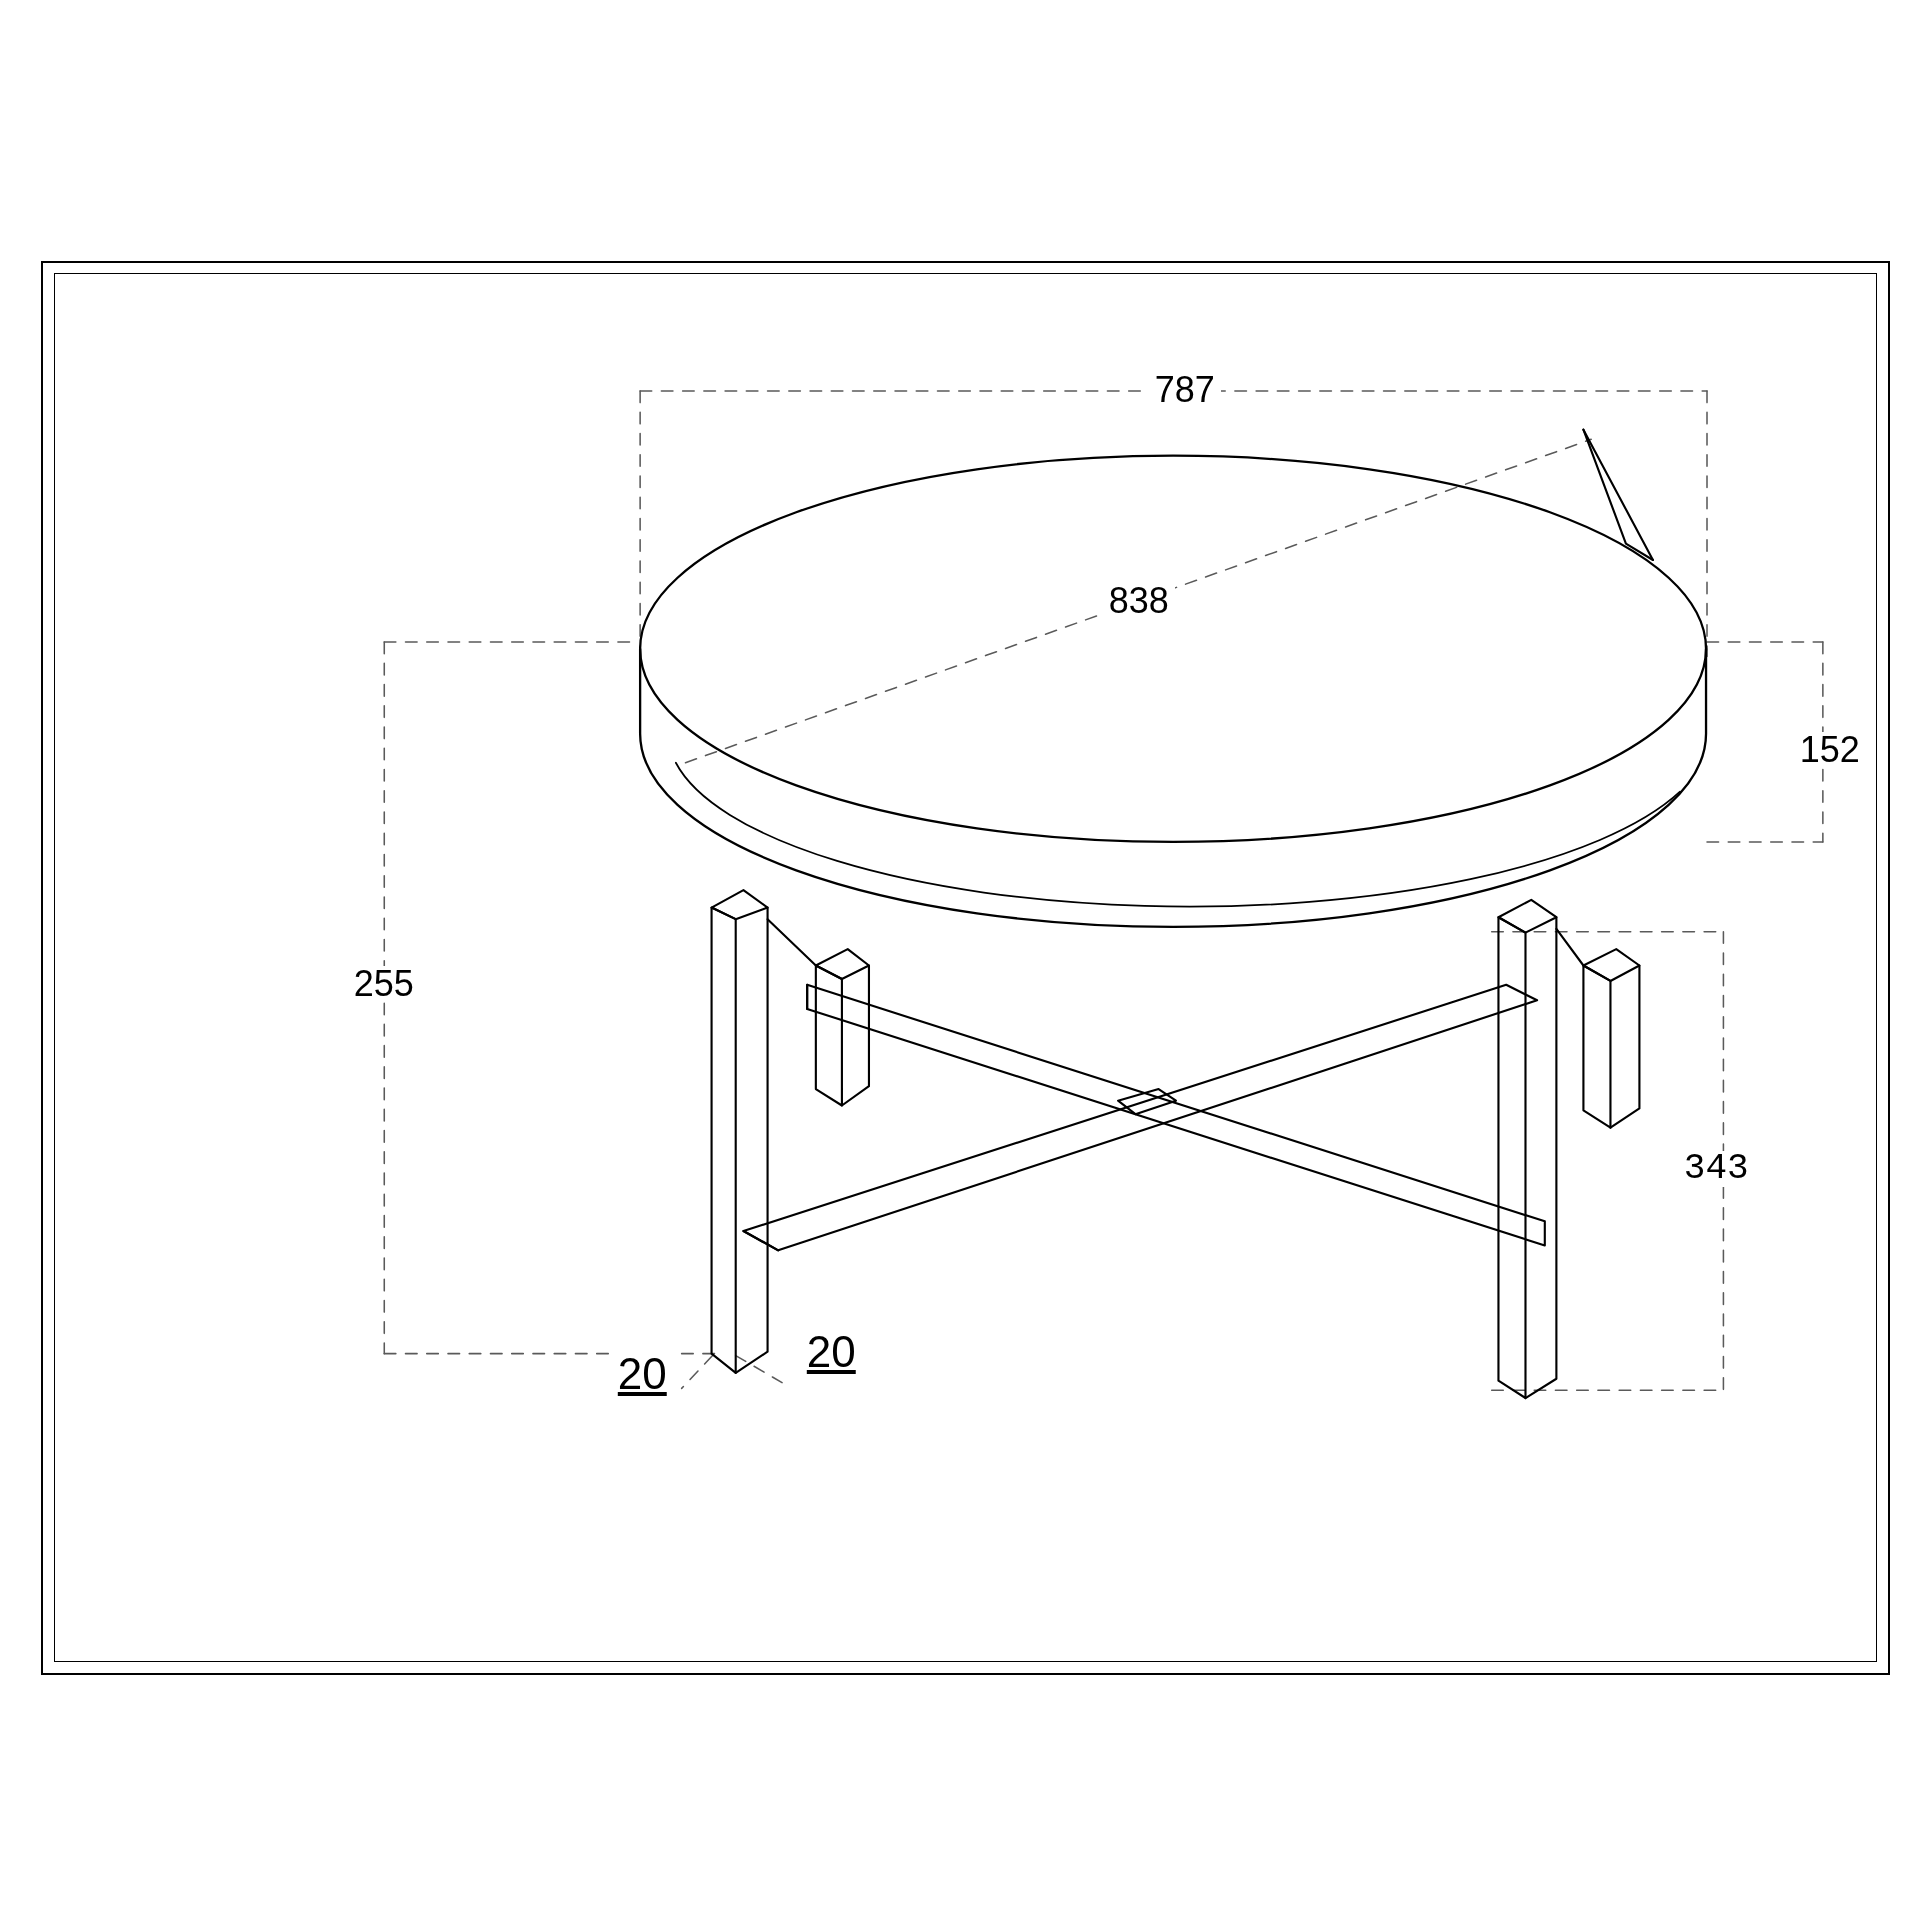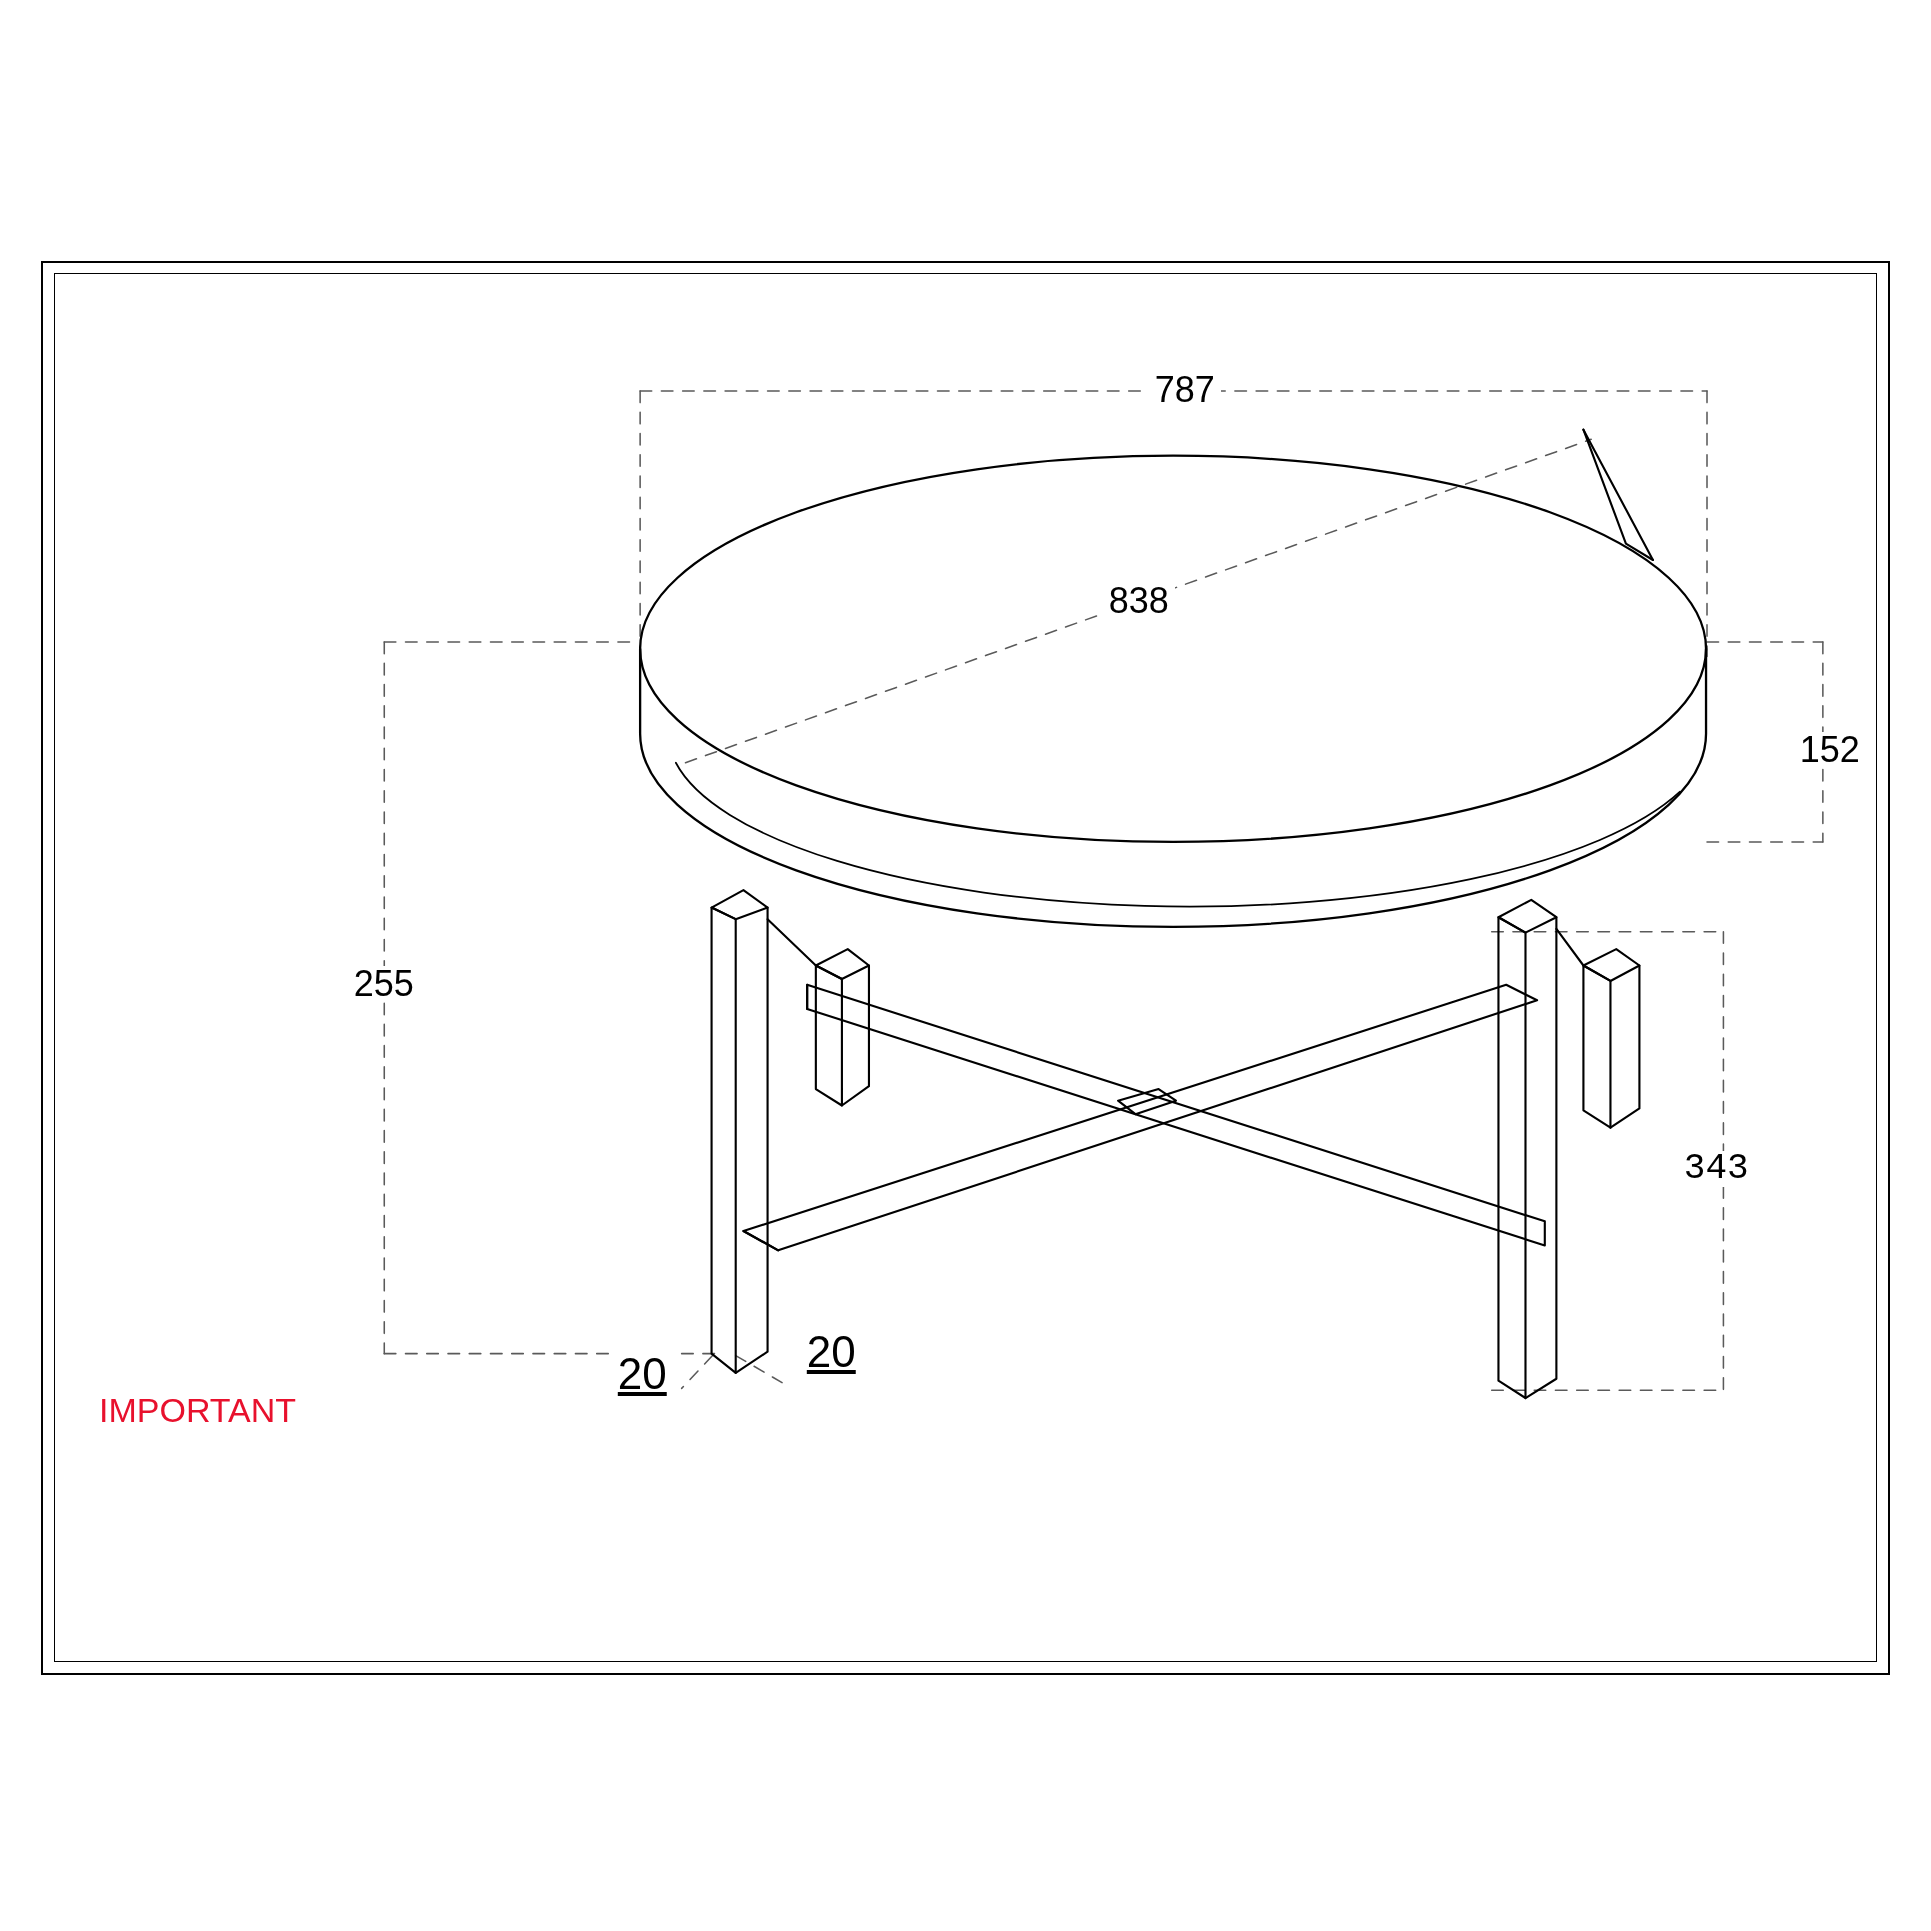--- a/index.html
+++ b/index.html
@@ -148,17 +148,16 @@
 
   <div class="dim-label" style="left:1149px; top:372px;">787</div>
   <div class="dim-label" style="left:1103px; top:583px;">838</div>
   <div class="dim-label" style="left:1794px; top:726px;margin-top:6px;">152</div>
   <div class="dim-label" style="left:348px; top:966px;">255</div>
   <div class="dim-label" style="left:1678px; top:1151px;font-family:Liberation Mono, monospace;">343</div>
   <div class="dim-label big" style="left:612px; top:1352px;">20</div>
   <div class="dim-label big" style="left:801px; top:1330px;">20</div>
 
   <div class="notes">
-    <span class="note-line">IMPORTANT</span>
   </div>
 
 </div>
 
 
 </body></html>

